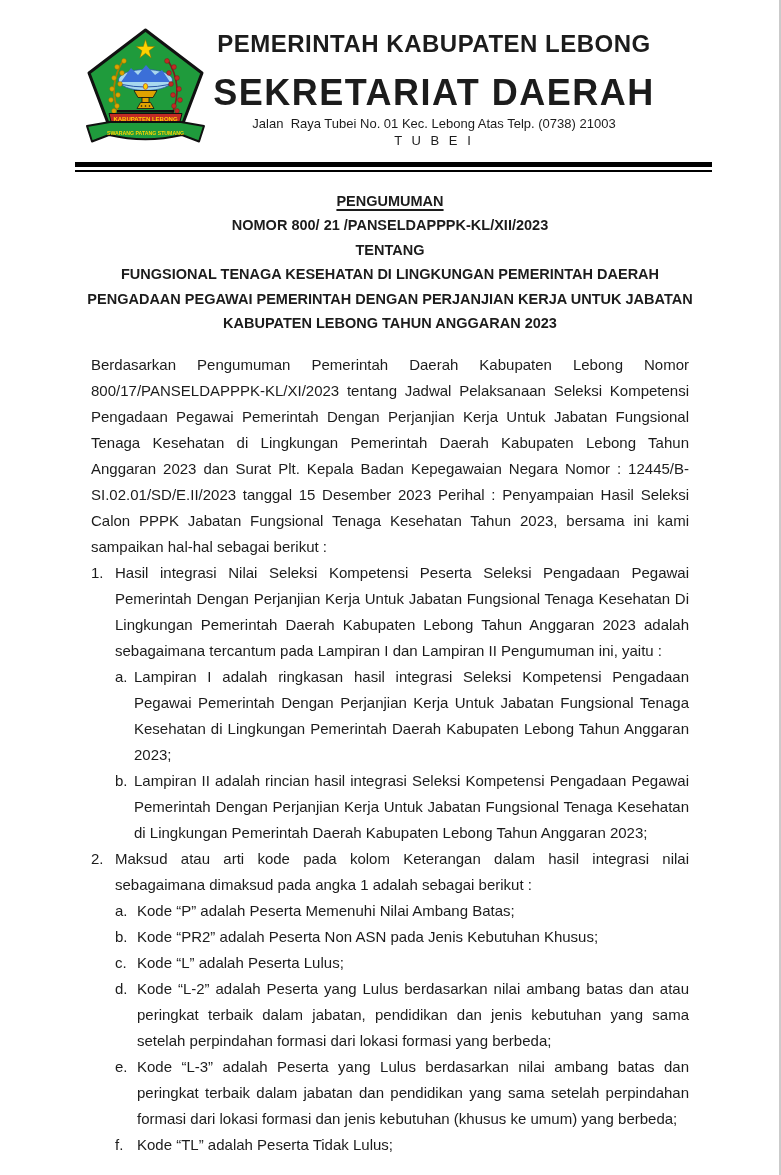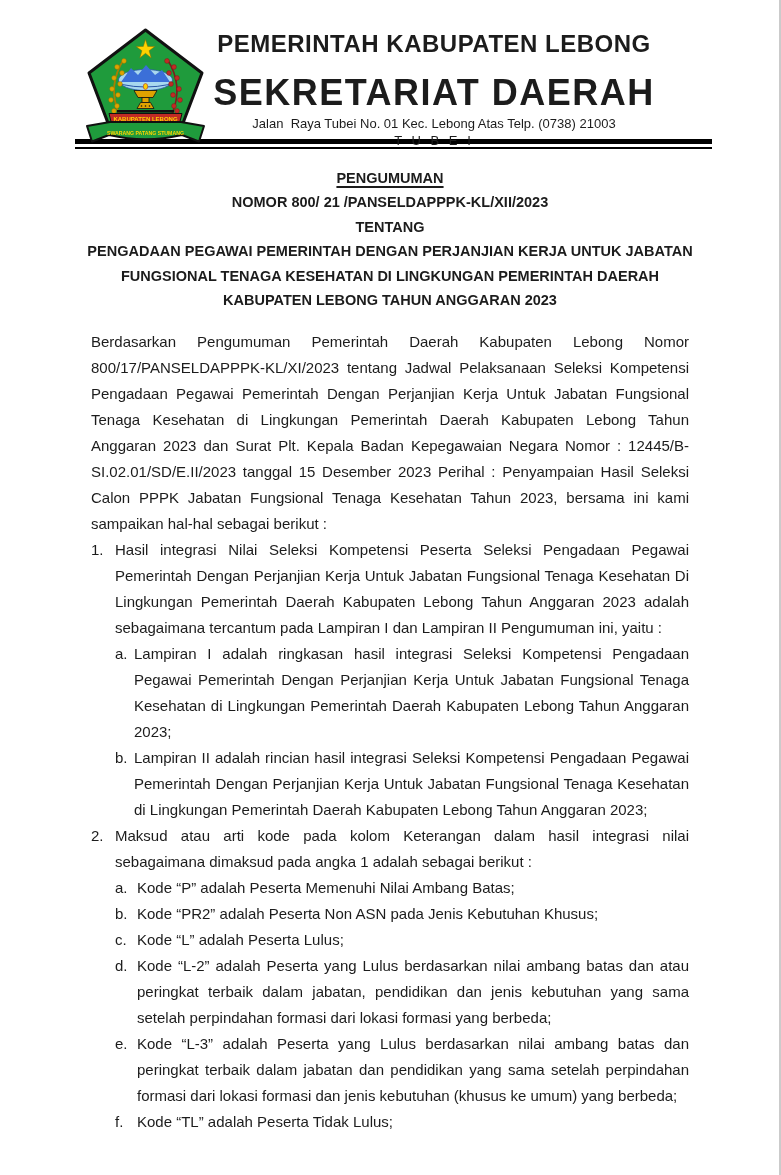--- a/index.html
+++ b/index.html
@@ -6,21 +6,21 @@
   .page{
     position:relative;
     width:779px;height:1175px;
     background:#fff;
     border-right:2px solid var(--page-edge,#ccc);
     font-family:"Liberation Sans","DejaVu Sans",sans-serif;
     color:var(--text-color,#1c1c1c);
     overflow:hidden;
   }
   
-  .letterhead{position:relative;height:139px;}
+  .letterhead{position:relative;height:162px;}
   .logo{position:absolute;left:84px;top:27px;z-index:2;}
   .head-text{margin-left:89px;text-align:center;padding-top:30px;}
   .agency{font-size:24px;font-weight:bold;letter-spacing:.5px;line-height:28px;}
   .office{font-size:36px;font-weight:bold;letter-spacing:1.5px;line-height:40px;margin-top:15px;}
   .address{font-size:13px;line-height:16px;margin-top:3px;white-space:pre-wrap;}
   .city{font-size:13px;font-weight:normal;letter-spacing:3px;line-height:18px;}
   .rule{margin-left:75px;width:637px;height:2.5px;
         border-top:5px solid #000;border-bottom:2.5px solid #000;}
   
   main{padding:17px 90px 0 91px;}
@@ -119,22 +119,22 @@
   </header>
 
   <div class="rule"></div>
 
   <main>
 
     <section class="title-block">
       <div class="heading">PENGUMUMAN</div>
       <div>NOMOR 800/ 21 /PANSELDAPPPK-KL/XII/2023</div>
       <div>TENTANG</div>
+      <div>FUNGSIONAL TENAGA KESEHATAN DI LINGKUNGAN PEMERINTAH DAERAH</div>
       <div>PENGADAAN PEGAWAI PEMERINTAH DENGAN PERJANJIAN KERJA UNTUK JABATAN</div>
-      <div>FUNGSIONAL TENAGA KESEHATAN DI LINGKUNGAN PEMERINTAH DAERAH</div>
       <div>KABUPATEN LEBONG TAHUN ANGGARAN 2023</div>
     </section>
 
     <p class="body-text intro">Berdasarkan Pengumuman Pemerintah Daerah Kabupaten Lebong Nomor 800/17/PANSELDAPPPK-KL/XI/2023 tentang Jadwal Pelaksanaan Seleksi Kompetensi Pengadaan Pegawai Pemerintah Dengan Perjanjian Kerja Untuk Jabatan Fungsional Tenaga Kesehatan di Lingkungan Pemerintah Daerah Kabupaten Lebong Tahun Anggaran 2023 dan Surat Plt. Kepala Badan Kepegawaian Negara Nomor : 12445/B-SI.02.01/SD/E.II/2023 tanggal 15 Desember 2023 Perihal : Penyampaian Hasil Seleksi Calon PPPK Jabatan Fungsional Tenaga Kesehatan Tahun 2023, bersama ini kami sampaikan hal-hal sebagai berikut :</p>
 
     <div class="body-text item subs-1">
       <div class="item-marker">1.</div>
       <div class="item-content">
         <div class="jp">Hasil integrasi Nilai Seleksi Kompetensi Peserta Seleksi Pengadaan Pegawai Pemerintah Dengan Perjanjian Kerja Untuk Jabatan Fungsional Tenaga Kesehatan Di Lingkungan Pemerintah Daerah Kabupaten Lebong Tahun Anggaran 2023 adalah sebagaimana tercantum pada Lampiran I dan Lampiran II Pengumuman ini, yaitu :</div>
         <div class="sub">

